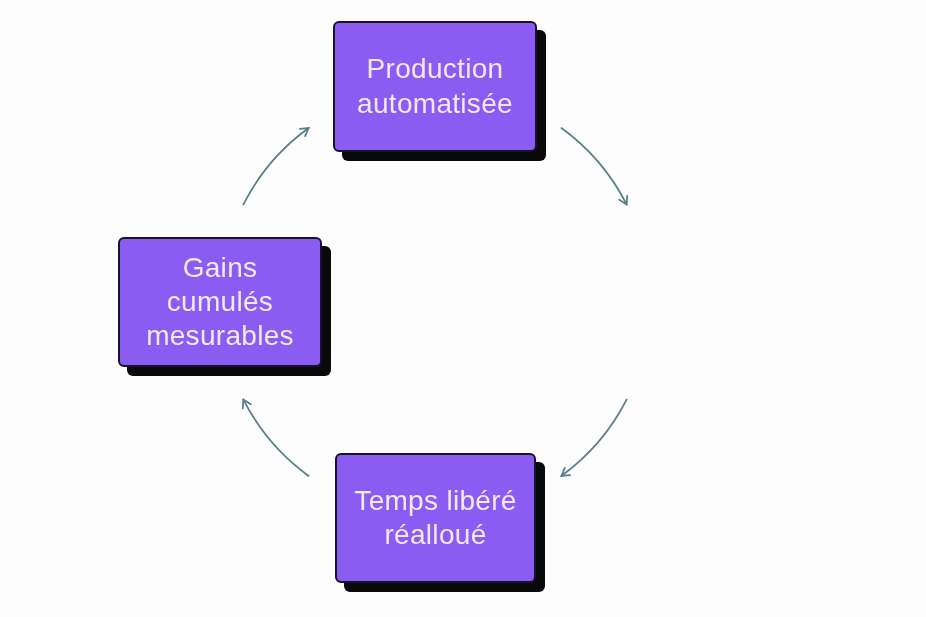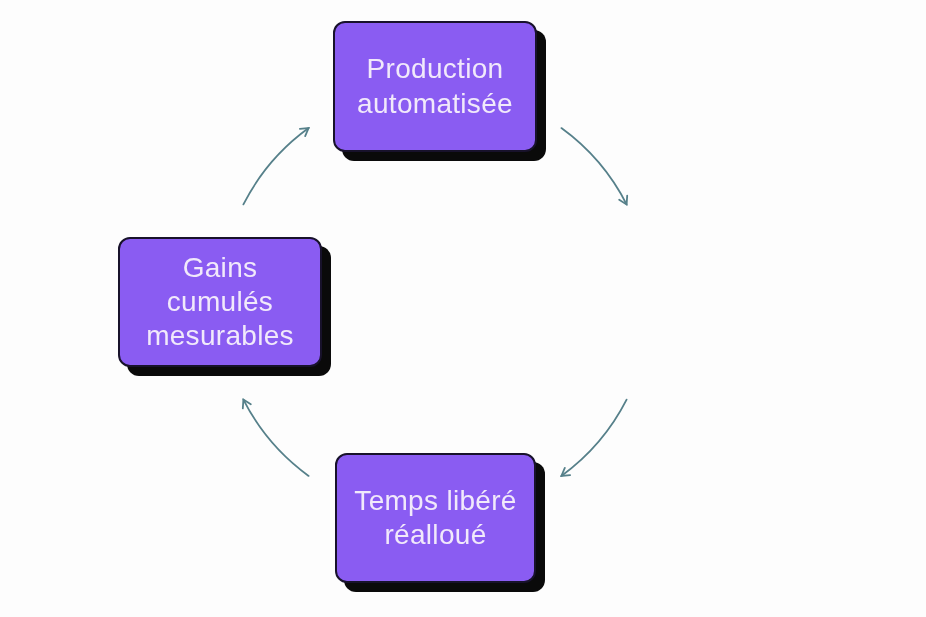--- a/index.html
+++ b/index.html
@@ -36,21 +36,21 @@
     stroke-linejoin: miter;
   }
   .node {
     position: absolute;
     box-sizing: border-box;
     display: flex;
     align-items: center;
     justify-content: center;
     background: var(--node-fill, #8a5cf2);
     border: 2.5px solid var(--node-border, #18122b);
-    border-radius: 12px;
+    border-radius: 6px;
     box-shadow: 9px 9px 0 0 var(--node-shadow, #0a0a0a);
   }
   .node-label {
     white-space: pre-line;
     text-align: center;
     color: var(--node-text, #f1e9fb);
     font-size: 28px;
     line-height: 1.22;
     letter-spacing: 0.3px;
   }

